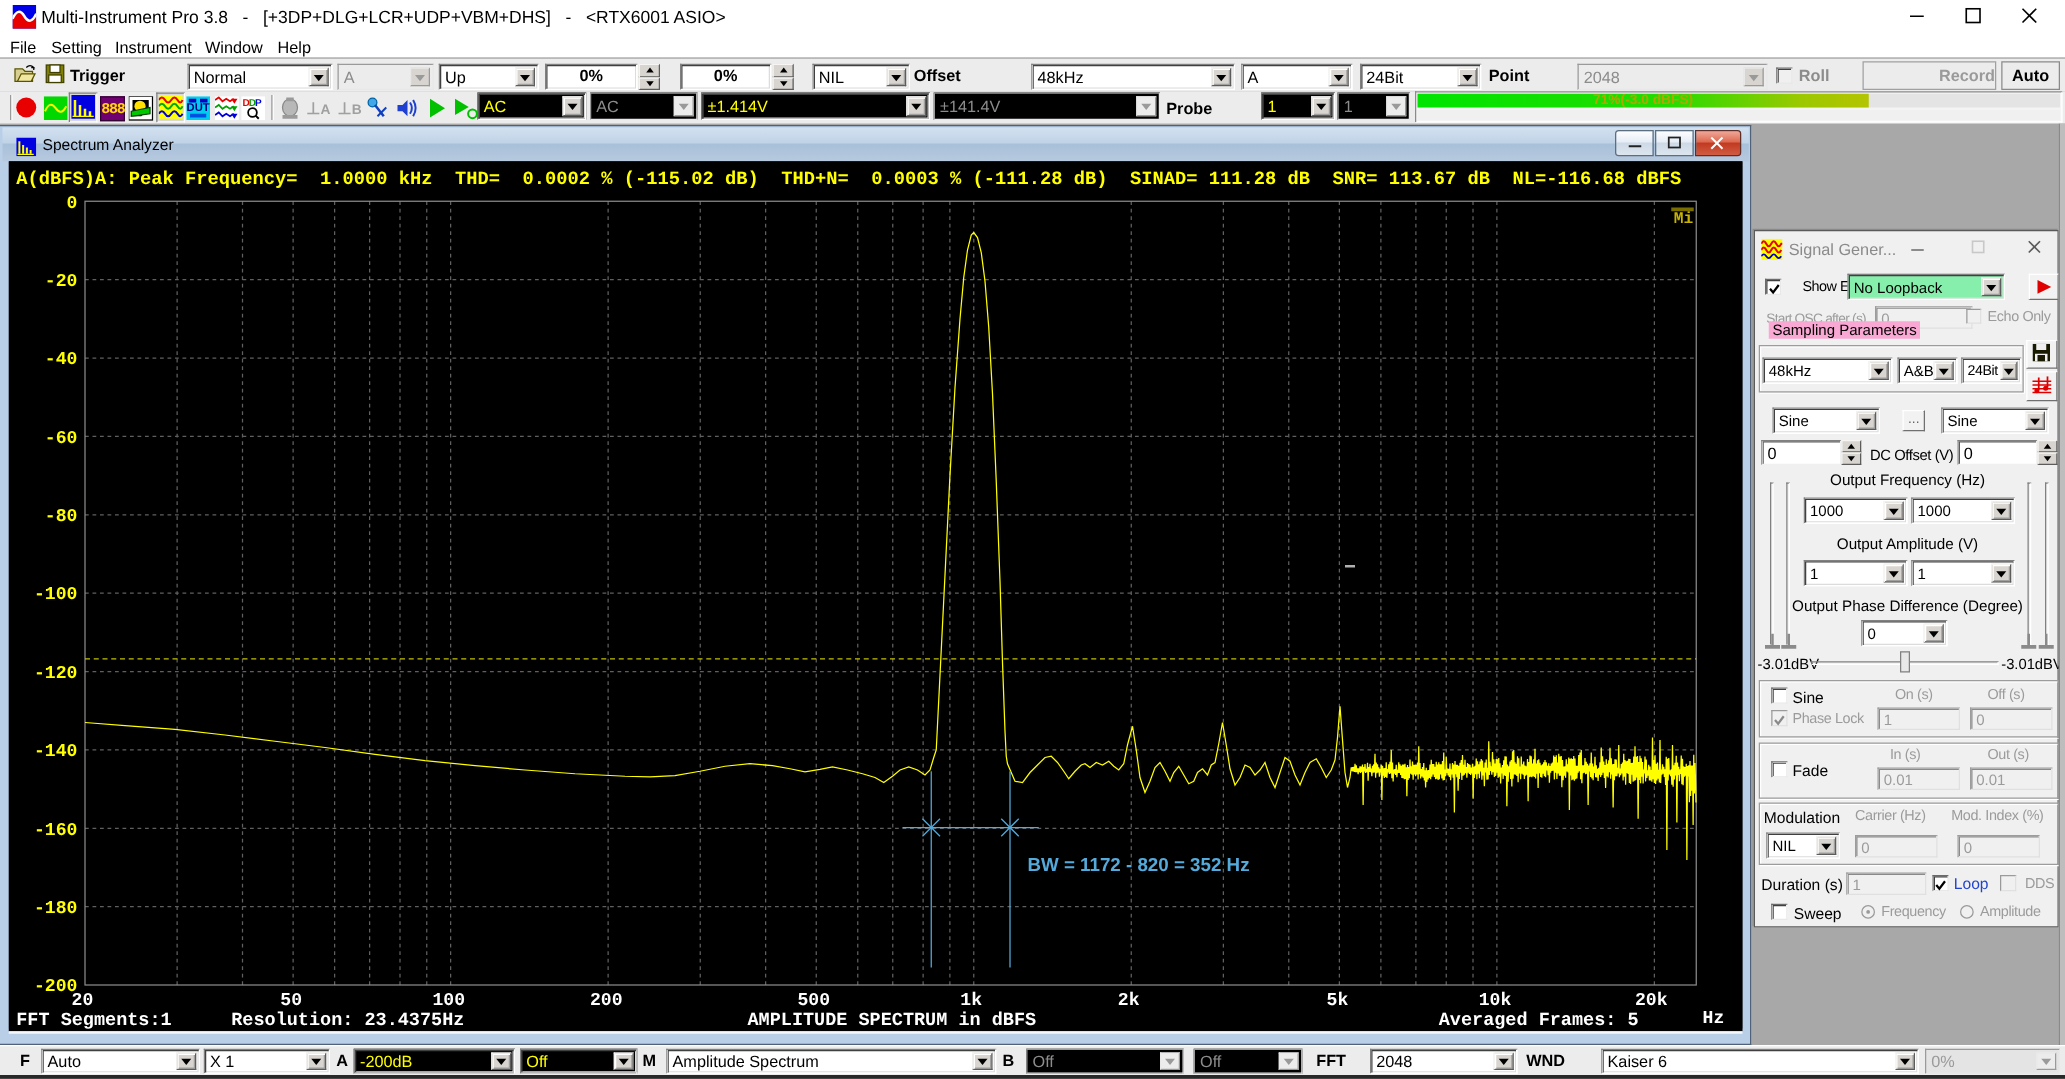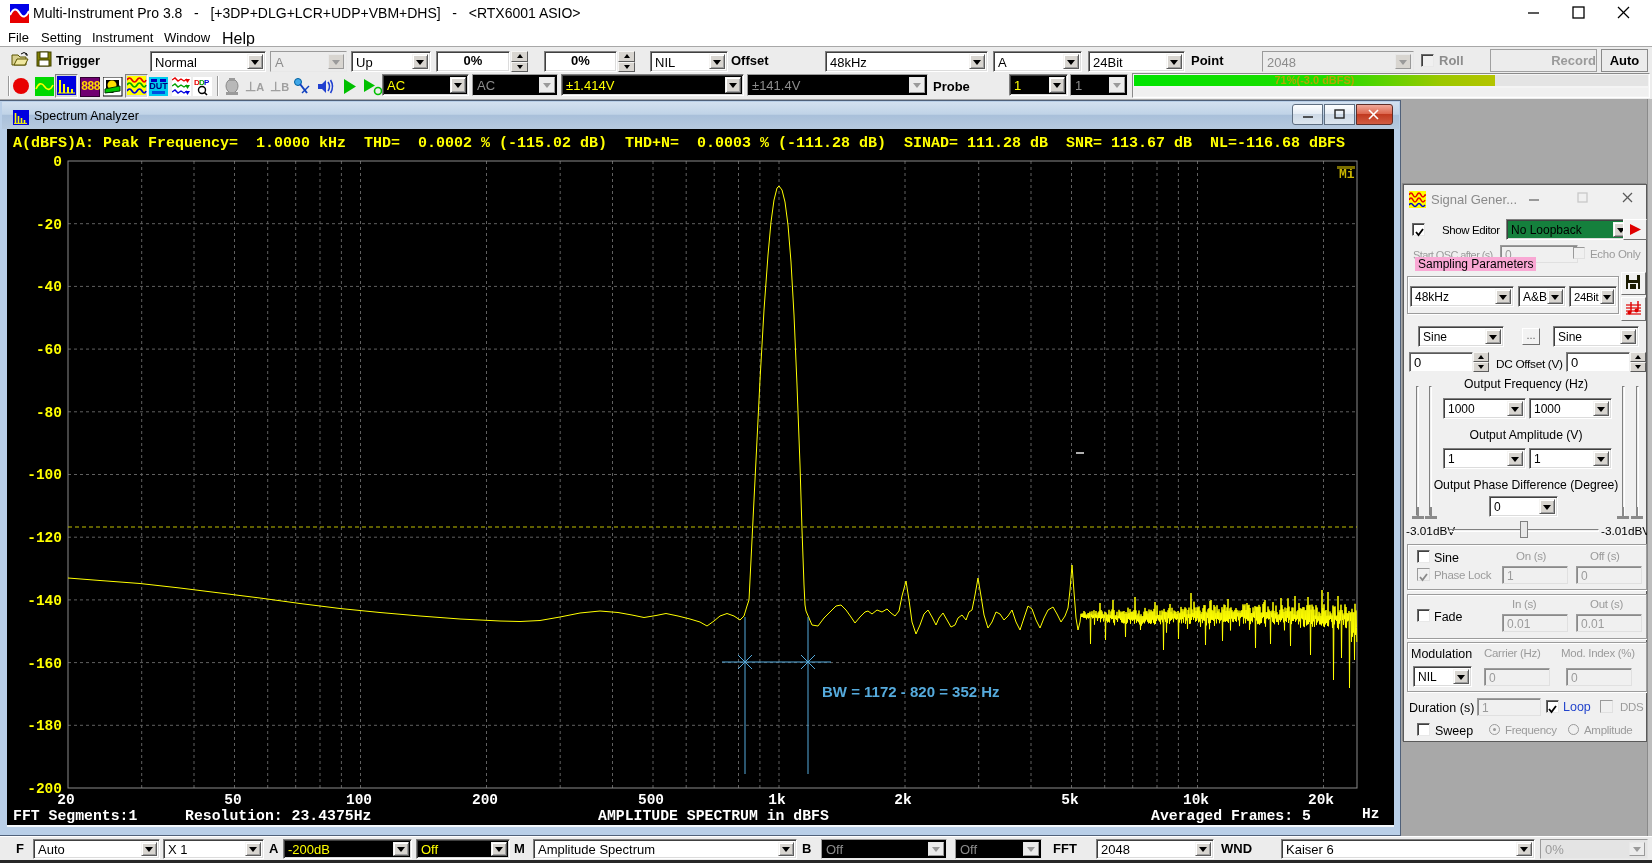--- a/index.html
+++ b/index.html
@@ -42,21 +42,21 @@
 <svg class="ab" style="left:1528px;top:6px" width="110" height="14">
 <line x1="0" y1="7" x2="11" y2="7" stroke="#000" stroke-width="1.3"></line>
 <rect x="45" y="1" width="11" height="11" fill="none" stroke="#000" stroke-width="1.3"></rect>
 <line x1="90" y1="1" x2="101" y2="12" stroke="#000" stroke-width="1.3"></line>
     <line x1="90" y1="12" x2="101" y2="1" stroke="#000" stroke-width="1.3"></line>
 </svg>
 <div class="ab" style="left:8px;top:30px;font-size:13px;color:#000">File</div>
 <div class="ab" style="left:41px;top:30px;font-size:13px;color:#000">Setting</div>
 <div class="ab" style="left:92px;top:30px;font-size:13px;color:#000">Instrument</div>
 <div class="ab" style="left:164px;top:30px;font-size:13px;color:#000">Window</div>
-<div class="ab" style="left:222px;top:30px;font-size:16px;color:#000">Help</div>
+<div class="ab" style="left:222px;top:30px;font-size:13px;color:#000">Help</div>
 
 <div class="ab" style="left:0;top:46px;width:1652px;height:27px;background:#ececec;border-top:1px solid #a8a8a8"></div>
 <svg class="ab" style="left:11px;top:51px" width="44" height="17">
 <path d="M1 14 L1 4 L7 4 L9 6 L15 6 L15 14 Z" fill="#d8d090" stroke="#5a5400"></path>
 <path d="M3 14 L6 8 L17 8 L14 14 Z" fill="#f0e8a0" stroke="#5a5400"></path>
 <path d="M10 3 Q 13 0, 16 3 L14 3 M16 3 L16 5" fill="none" stroke="#000"></path>
 <rect x="26" y="1" width="14" height="14" fill="#808000" stroke="#404000"></rect>
 <rect x="29" y="1" width="8" height="6" fill="#fff" stroke="#404000"></rect>
 <rect x="28" y="9" width="10" height="6" fill="#fff" stroke="#404000"></rect>
 </svg>
@@ -398,21 +398,21 @@
 <rect x="52" y="8" width="9" height="9" fill="none" stroke="#c8c8c8" stroke-width="1.3"></rect>
 <g stroke="#5a5a5a" stroke-width="1.3">
         <line x1="97" y1="8" x2="106" y2="17"></line>
         <line x1="97" y1="17" x2="106" y2="8"></line>
       </g>
 </svg>
 <div class="ab cbx" style="left:8px;top:38px"><svg width="11" height="11" style="margin:1px 0 0 1px">
         <path d="M2 5 L4.5 8 L9 2" fill="none" stroke="#000" stroke-width="1.8"></path>
       </svg></div>
 <div class="ab k12" style="left:38px;top:39px;font-size:11.5px;letter-spacing:-0.4px">Show Editor</div>
-<div class="ab sunk" style="left:102px;top:34px;width:126px;height:21px;background:#15803d">
+<div class="ab sunk" style="left:74px;top:34px;width:126px;height:21px;background:#86efac">
       <span class="c2t">No Loopback</span>
       <span class="dd"></span>
     </div>
 <div class="ab" style="left:219px;top:34px;width:24px;height:21px;background:#f2f2f2;border:1px solid;border-color:#fff #707070 #707070 #fff"><svg width="14" height="13" style="margin:3px 0 0 5px">
         <path d="M1 1 L12 6.5 L1 12 Z" fill="#e00000"></path>
       </svg></div>
 <div class="ab g12" style="left:9px;top:64px;font-size:11px;letter-spacing:-0.6px">Start OSC after (s)</div>
 <div class="ab edd" style="left:96px;top:60px;width:78px;height:18px;font-size:12px;color:#9b9b9b;padding:2px 0 0 4px">0</div>
 <div class="ab cbx cbxd" style="left:169px;top:62px;width:12px;height:12px;border-color:#9a9a9a #e0e0e0 #e0e0e0 #9a9a9a;box-shadow:none"></div>
 <div class="ab g12" style="left:186px;top:63px">Echo Only</div>

